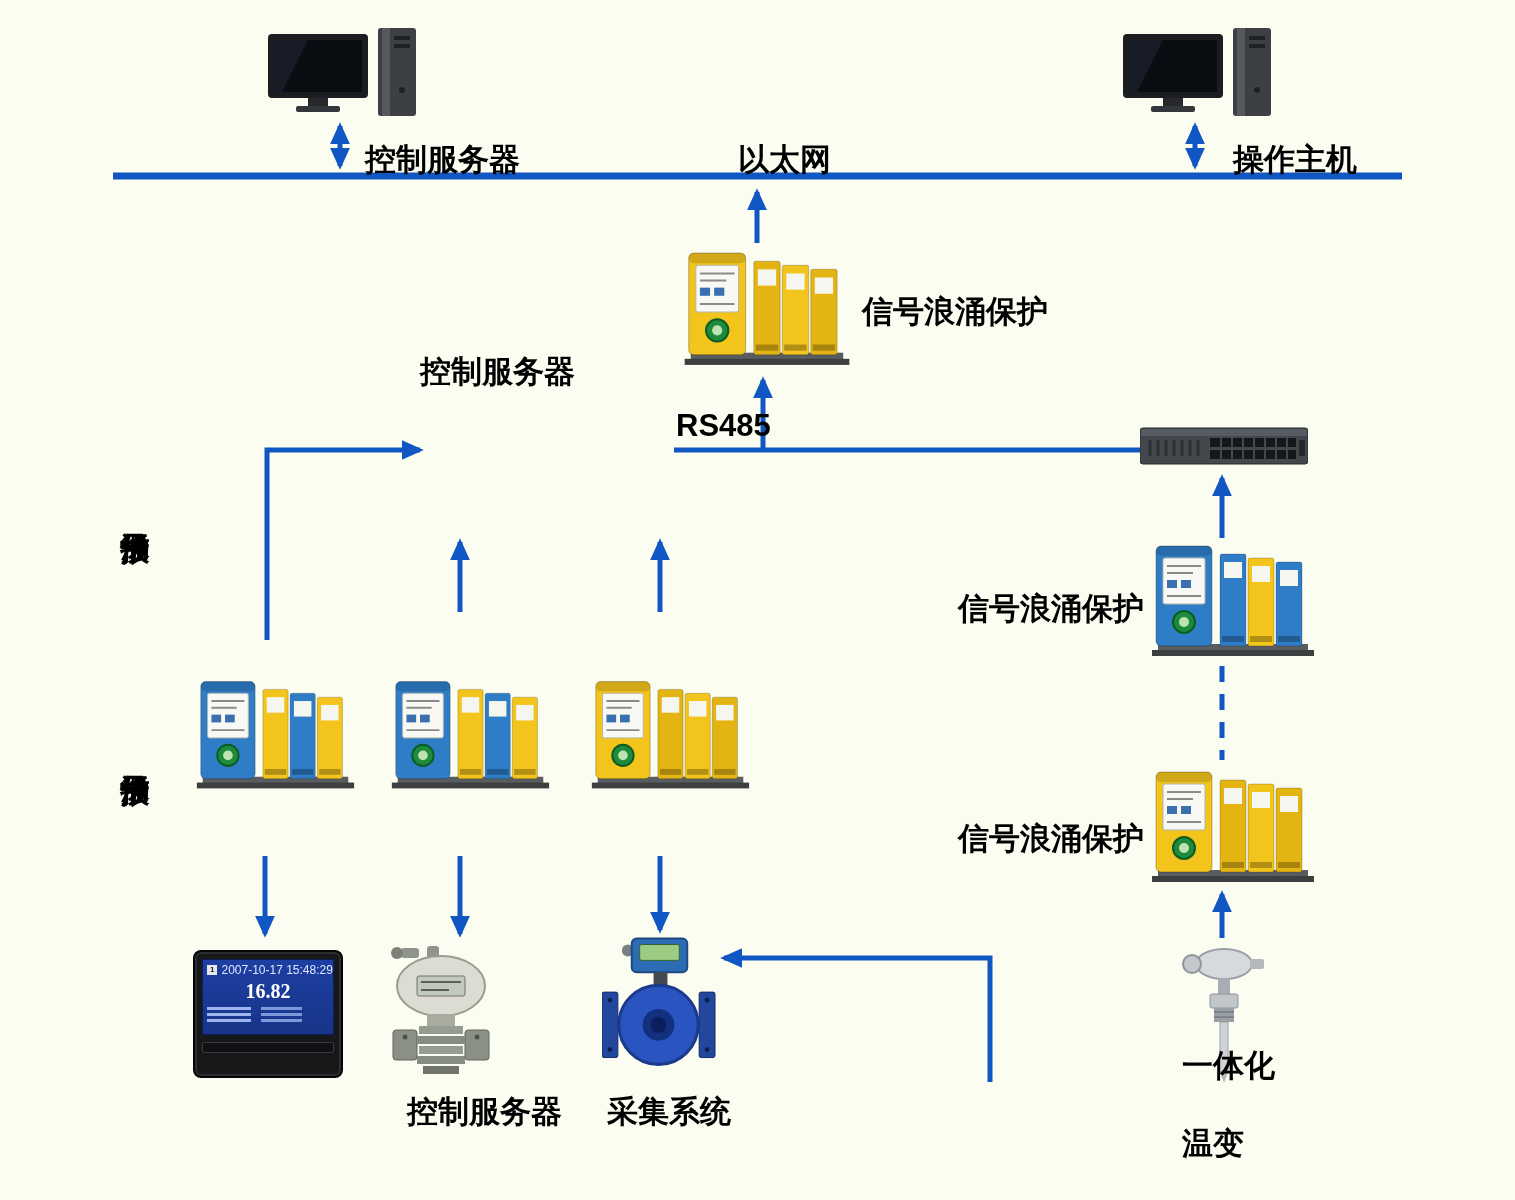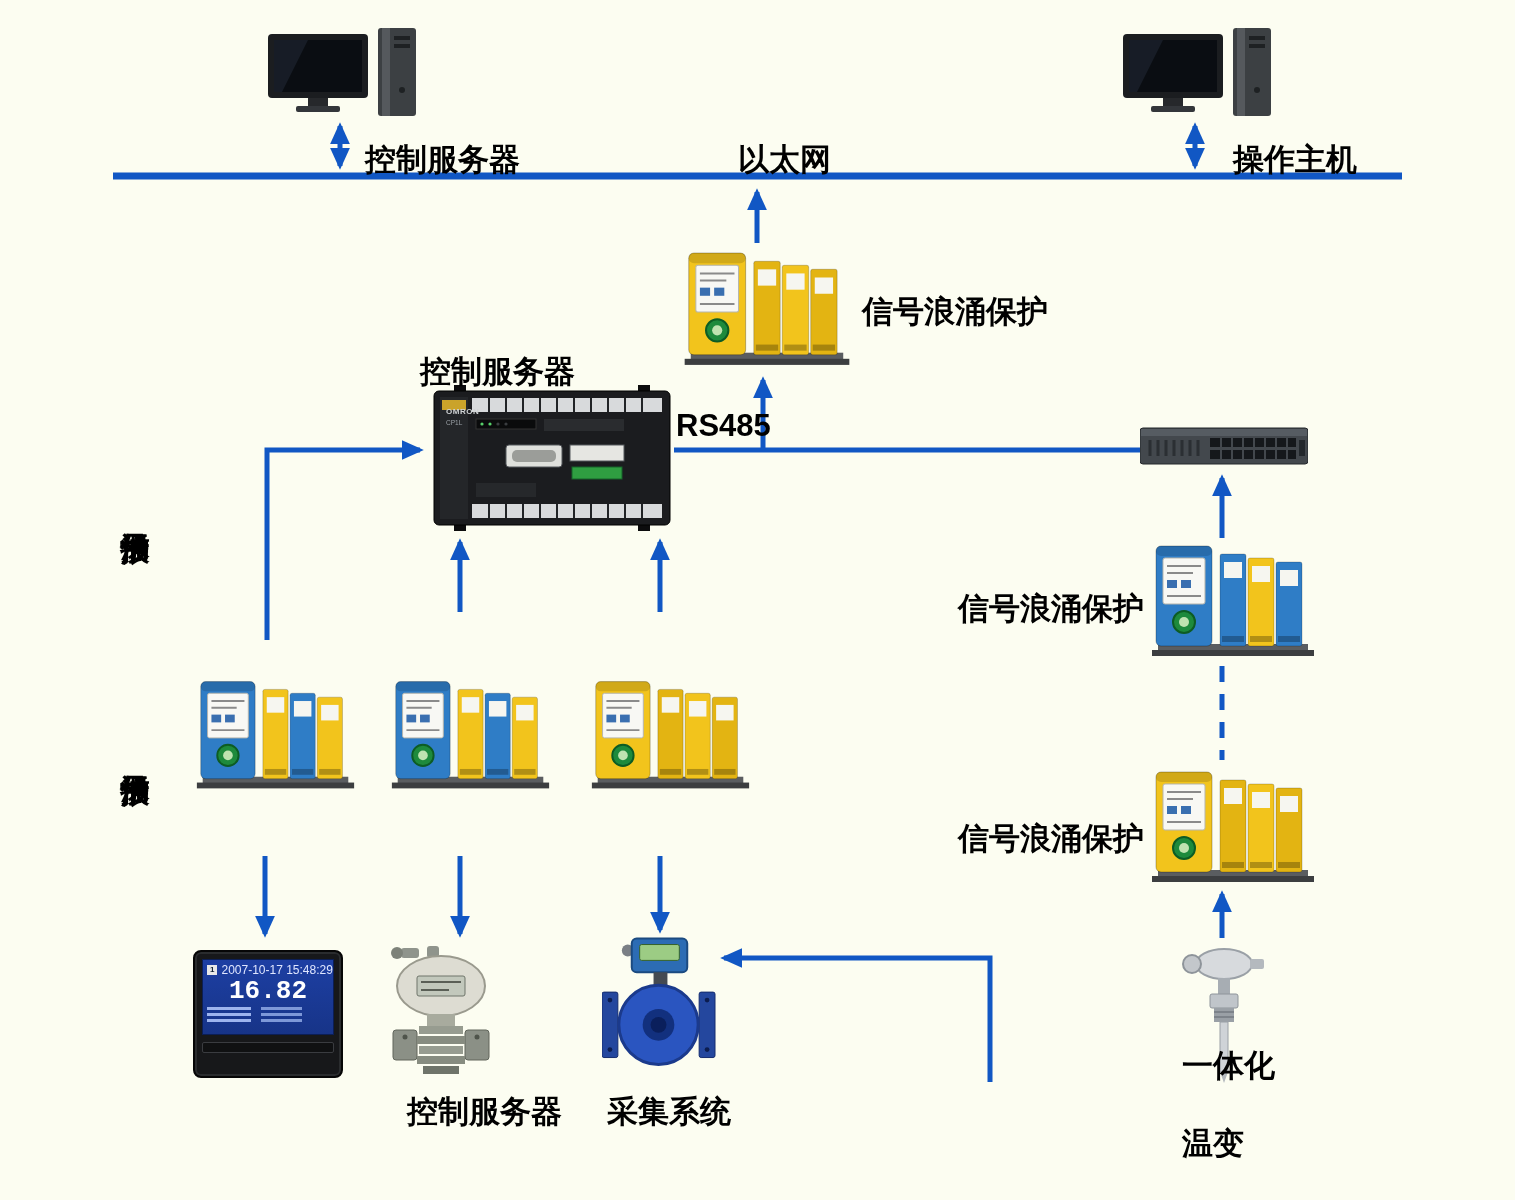--- a/index.html
+++ b/index.html
@@ -14,22 +14,22 @@
   
   .recorder{position:absolute;left:193px;top:950px;width:150px;height:128px;
             background:#17181a;border-radius:8px;border:2px solid #060606;
             box-shadow:inset 0 0 0 2px #2a2c2e;padding:7px}
   .rec-screen{position:relative;width:100%;height:76px;
               background:linear-gradient(#1d3fa3,#173488);
               border:1px solid #0b1e55;padding:3px 4px;overflow:hidden}
   .rec-top{display:flex;align-items:center;gap:4px}
   .rec-ch{background:#e8e8e8;color:#123;font-size:8px;font-weight:700;padding:0 3px;line-height:10px}
   .rec-dt{color:#dfe6ff;font-size:12px;white-space:nowrap}
-  .rec-val{color:#fff;font-size:26px;font-weight:700;text-align:center;line-height:28px;
-           font-family:Liberation Mono, monospace}
+  .rec-val{color:#fff;font-size:20px;font-weight:700;text-align:center;line-height:28px;
+           font-family:Liberation Serif, serif}
   .rec-rows{margin-top:2px;display:flex;flex-direction:column;gap:3px}
   .rec-rows i{display:block;height:3px;
     background:linear-gradient(90deg,#9db4ee 0 36%,transparent 36% 44%,#7d98d8 44% 78%,transparent 78%)}
   .rec-slot{margin-top:7px;height:11px;border:1px solid #3a3c40;border-radius:2px;background:#101112}
   
   .plc-brand{position:absolute;left:14px;top:24px;color:#cfd2d4;font-size:8px;font-weight:700;letter-spacing:.5px}
   .plc-model{position:absolute;left:14px;top:36px;color:#9aa0a6;font-size:6.5px}
 </style>
 </head>
 <body>
@@ -228,27 +228,20 @@
       <use href="#pc"></use>
     </svg>
   <svg class="dev" style="left:1123px;top:28px" width="150" height="95">
       <use href="#pc"></use>
     </svg>
 
   <svg class="dev" style="left:678px;top:247px;--m:#f2c41c;--b1:#f2c41c;--b2:#e3b412" width="178" height="124" viewBox="0 0 170 122">
       <use href="#surge"></use>
     </svg>
 
-  <div class="dev" style="left:432px;top:383px;width:240px;height:150px">
-    <svg width="240" height="150">
-        <use href="#plc"></use>
-      </svg>
-    <span class="plc-brand">OMRON</span>
-    <span class="plc-model">CP1L</span>
-  </div>
 
   <svg class="dev" style="left:1140px;top:424px" width="168" height="44">
       <use href="#netswitch"></use>
     </svg>
 
   <svg class="dev" style="left:1148px;top:540px;--m:#2f7dc6;--b1:#f2c41c;--b2:#2f7dc6" width="170" height="122">
       <use href="#surge"></use>
     </svg>
   <svg class="dev" style="left:1148px;top:766px;--m:#f2c41c;--b1:#f2c41c;--b2:#e3b412" width="170" height="122">
       <use href="#surge"></use>

